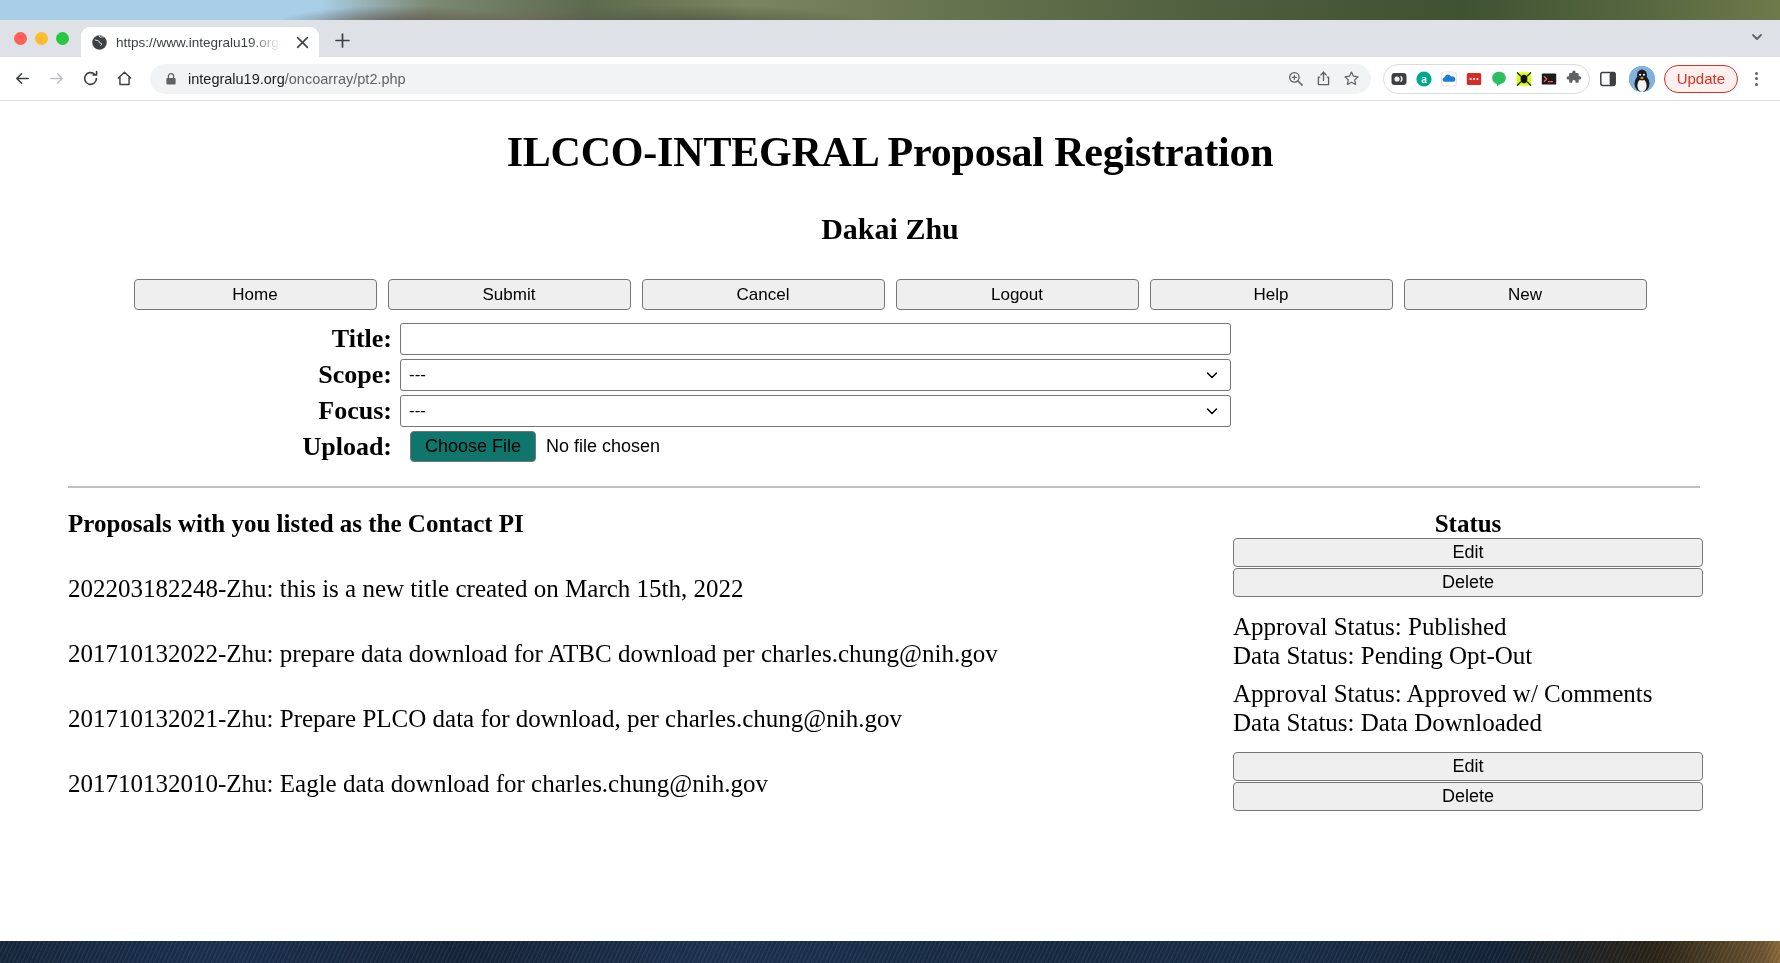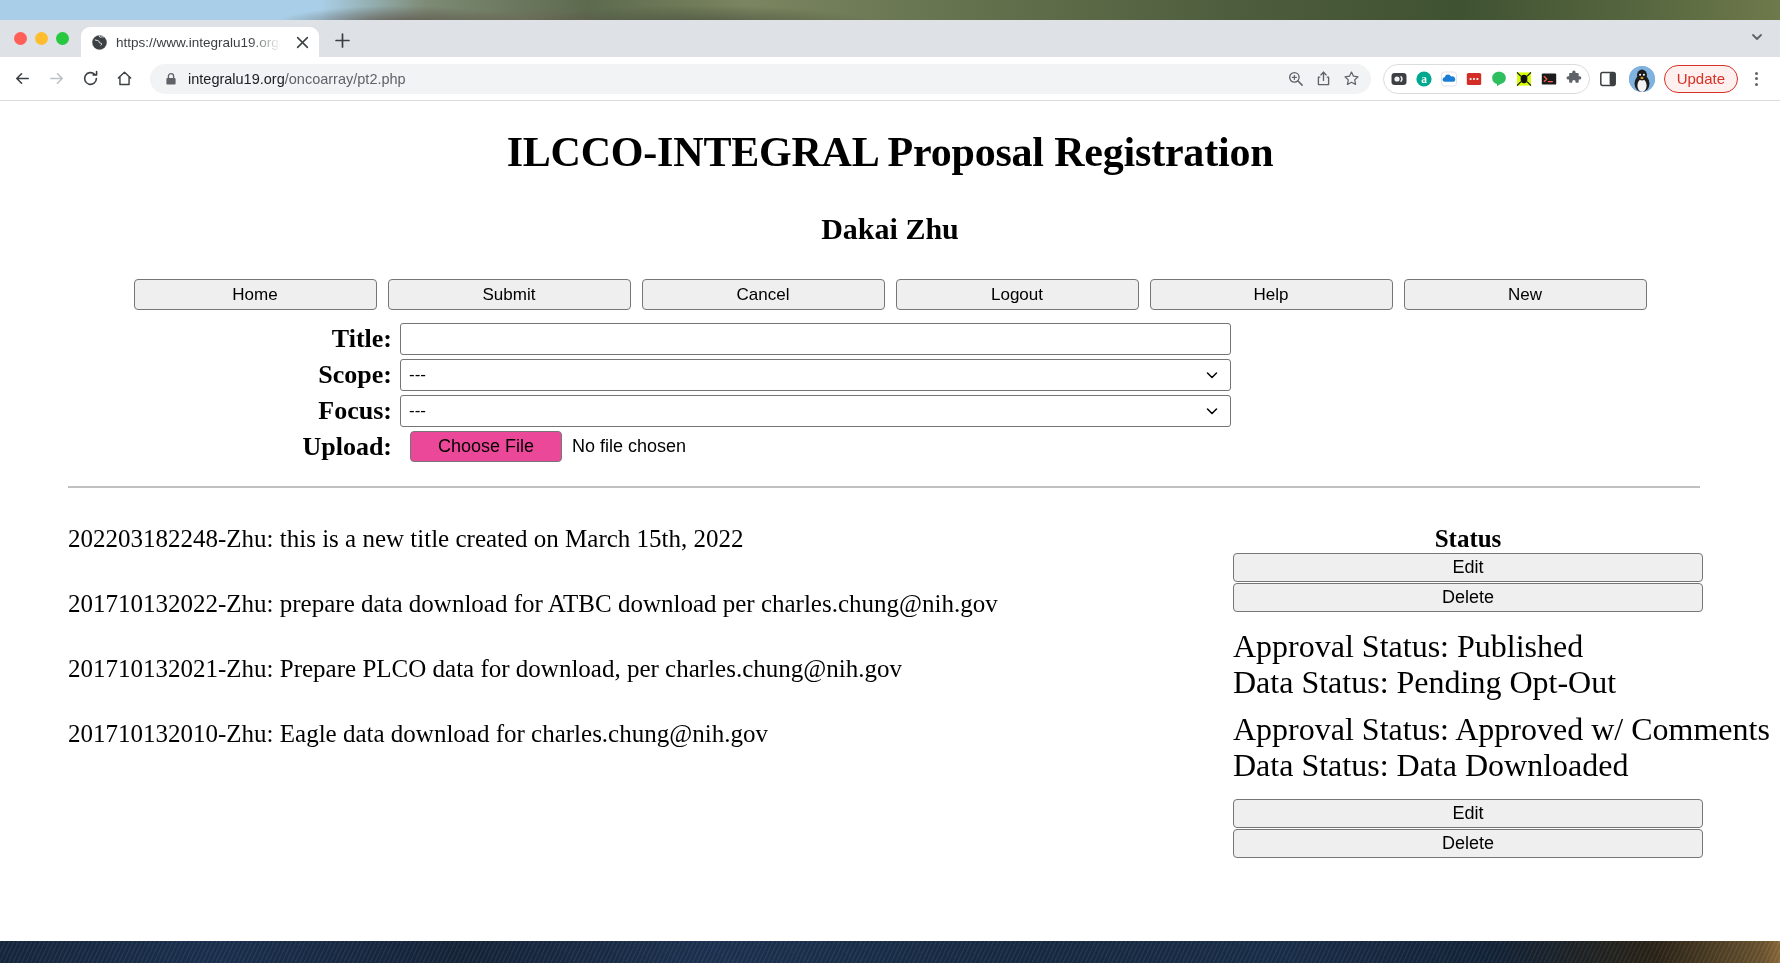--- a/index.html
+++ b/index.html
@@ -365,25 +365,25 @@
   .select-input .sel-val { flex: 1 1 auto; }
   .select-chevron {
     flex: none;
     color: #000;
     display: flex;
     align-items: center;
     margin-right: 2px;
   }
   .file-row { display: flex; align-items: center; gap: 10px; }
   .choose-file {
-    background: #ec4899;
+    background: #0f766e;
     border: 1px solid #767676;
     border-radius: 4px;
     height: 31px;
-    padding: 0 27px;
+    padding: 0 14px;
     font-family: "Liberation Sans", sans-serif;
     font-size: 18px;
     color: #000;
     display: flex;
     align-items: center;
     box-sizing: border-box;
   }
   .no-file {
     font-family: "Liberation Sans", sans-serif;
     font-size: 18px;
@@ -443,21 +443,21 @@
     font-family: "Liberation Sans", sans-serif;
     font-size: 18px;
     color: #000;
     text-align: center;
     line-height: 27px;
     box-sizing: border-box;
     margin-bottom: 1px;
   }
   .status-text {
     font-family: "Liberation Serif", serif;
-    font-size: 32px;
+    font-size: 25px;
     color: #000;
     line-height: 1.14;
     white-space: nowrap;
   }
   .gap-1 { height: 15px; }
   .gap-2 { height: 10px; }
 </style>
 </head>
 <body>
 
@@ -691,20 +691,21 @@
         <div class="no-file">No file chosen</div>
       </div>
 
     </div>
 
     <hr class="divider">
 
     <div class="listing">
 
       <div class="col-left">
+        <h3 class="section-title">Proposals with you listed as the Contact PI</h3>
         <div class="proposal">202203182248-Zhu: this is a new title created on March 15th, 2022</div>
         <div class="proposal">201710132022-Zhu: prepare data download for ATBC download per charles.chung@nih.gov</div>
         <div class="proposal">201710132021-Zhu: Prepare PLCO data for download, per charles.chung@nih.gov</div>
         <div class="proposal">201710132010-Zhu: Eagle data download for charles.chung@nih.gov</div>
       </div>
 
       <div class="status-col">
         <h3 class="status-title">Status</h3>
 
         <div class="status-block">

